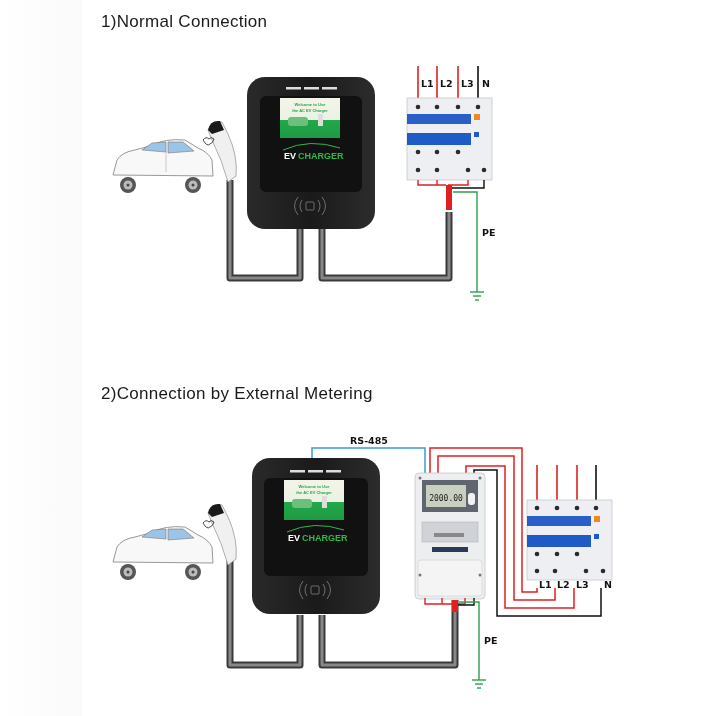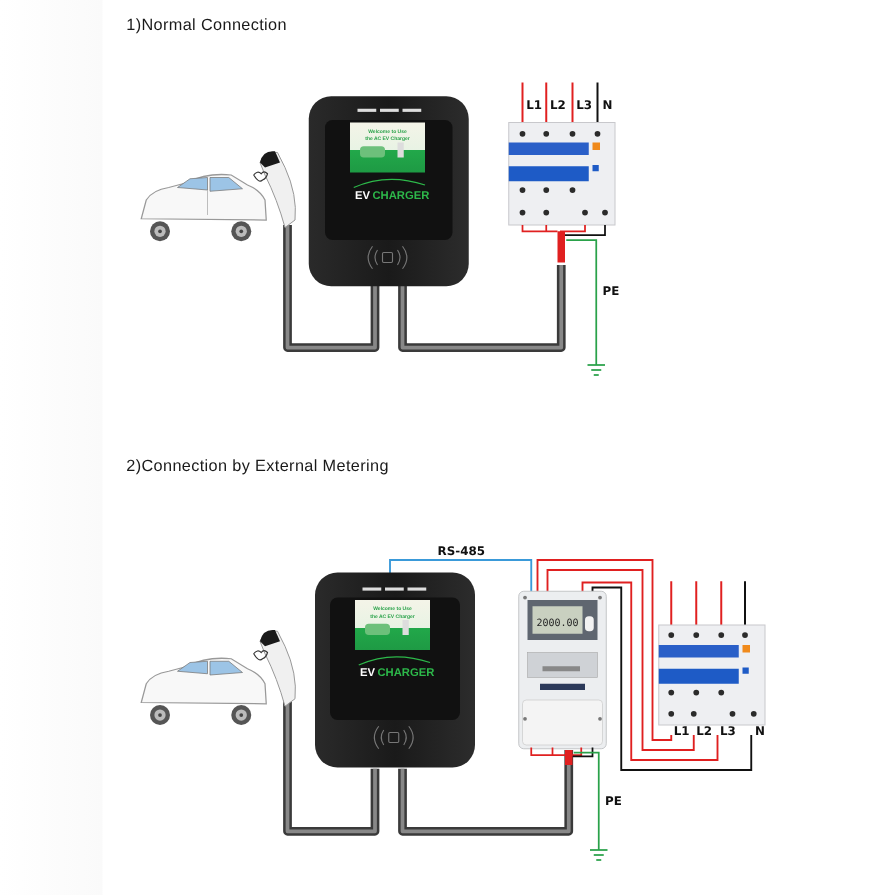--- a/index.html
+++ b/index.html
@@ -1,20 +1,20 @@
 <!DOCTYPE html>
 <html><head>
 <meta charset="utf-8">
 <style>
   html, body { margin: 0; padding: 0; }
   body { width: 716px; height: 716px; background: #ffffff; position: relative; overflow: hidden; font-family: "Liberation Sans", sans-serif; }
   .leftshade { position: absolute; left: 0; top: 0; width: 82px; height: 716px; background: linear-gradient(to right, #ffffff 0%, #fafafa 100%); }
-  .title { position: absolute; left: 101px; font-size: 13px; color: #1a1a1a; letter-spacing: 0.3px; }
+  .title { position: absolute; left: 101px; font-size: 17px; color: #1a1a1a; letter-spacing: 0.3px; }
   #t1 { top: 12px; }
-  #t2 { top: 365px; }
+  #t2 { top: 384px; }
   svg.diagram { position: absolute; left: 0; top: 0; }
   .lbl { font-family: "DejaVu Sans", sans-serif; font-weight: bold; font-size: 9.5px; fill: #111; }
 </style>
 </head>
 <body>
 
 <div class="leftshade"></div>
 
 <div class="title" id="t1">1)Normal Connection</div>
 <div class="title" id="t2">2)Connection by External Metering</div>

